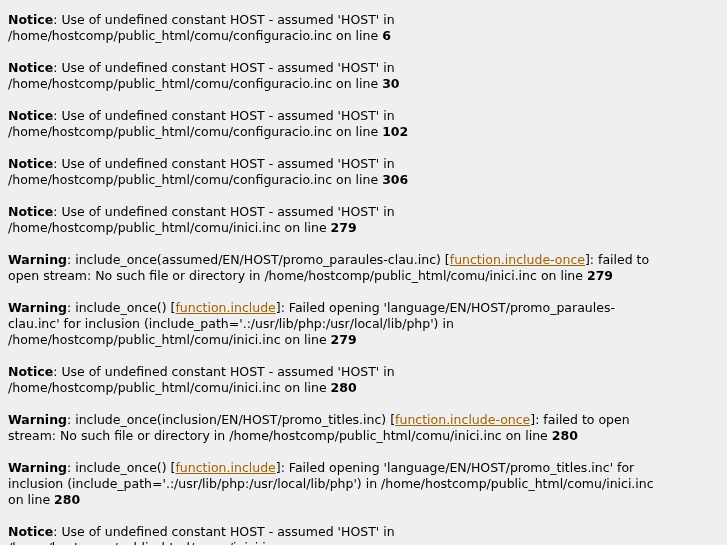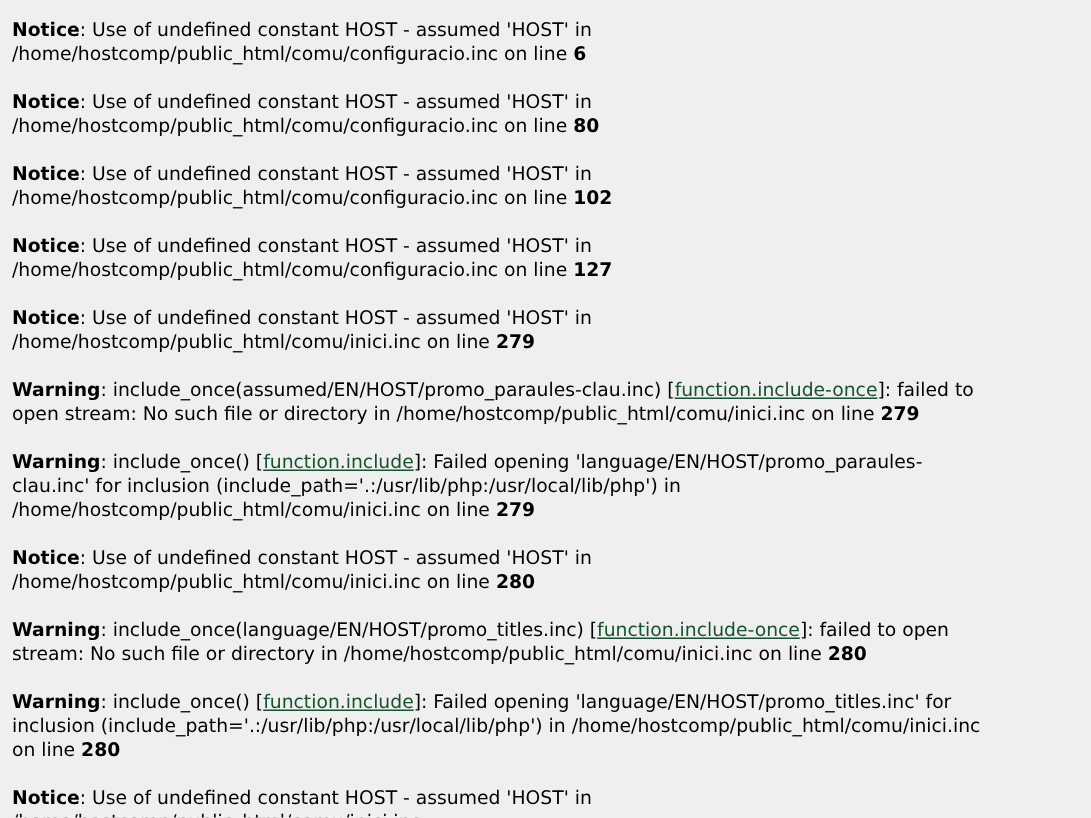--- a/index.html
+++ b/index.html
@@ -32,33 +32,33 @@
   .lvl {
     font-weight: bold;
   }
   .path {
     font-weight: normal;
   }
   .lineno {
     font-weight: bold;
   }
   .fn {
-    color: #14532d;
+    color: #a16207;
     text-decoration: underline;
     cursor: pointer;
   }
 </style>
 </head>
 <body>
 
 <div class="page" id="page-root">
     <p class="msg"><b class="lvl">Notice</b><span>: Use of undefined constant HOST - assumed 'HOST' in </span><br><b class="path">/home/hostcomp/public_html/comu/configuracio.inc</b><span> on line </span><b class="lineno">6</b></p>
-    <p class="msg"><b class="lvl">Notice</b><span>: Use of undefined constant HOST - assumed 'HOST' in </span><br><b class="path">/home/hostcomp/public_html/comu/configuracio.inc</b><span> on line </span><b class="lineno">80</b></p>
+    <p class="msg"><b class="lvl">Notice</b><span>: Use of undefined constant HOST - assumed 'HOST' in </span><br><b class="path">/home/hostcomp/public_html/comu/configuracio.inc</b><span> on line </span><b class="lineno">30</b></p>
     <p class="msg"><b class="lvl">Notice</b><span>: Use of undefined constant HOST - assumed 'HOST' in </span><br><b class="path">/home/hostcomp/public_html/comu/configuracio.inc</b><span> on line </span><b class="lineno">102</b></p>
-    <p class="msg"><b class="lvl">Notice</b><span>: Use of undefined constant HOST - assumed 'HOST' in </span><br><b class="path">/home/hostcomp/public_html/comu/configuracio.inc</b><span> on line </span><b class="lineno">127</b></p>
+    <p class="msg"><b class="lvl">Notice</b><span>: Use of undefined constant HOST - assumed 'HOST' in </span><br><b class="path">/home/hostcomp/public_html/comu/configuracio.inc</b><span> on line </span><b class="lineno">306</b></p>
     <p class="msg"><b class="lvl">Notice</b><span>: Use of undefined constant HOST - assumed 'HOST' in </span><b class="path">/home/hostcomp/public_html/comu/inici.inc</b><span> on line </span><b class="lineno">279</b></p>
     <p class="msg"><b class="lvl">Warning</b><span>: include_once(assumed/EN/HOST/promo_paraules-clau.inc) [</span><span class="fn">function.include-once</span><span>]: failed to open stream: No such file or directory in </span><b class="path">/home/hostcomp/public_html/comu/inici.inc</b><span> on line </span><b class="lineno">279</b></p>
     <p class="msg"><b class="lvl">Warning</b><span>: include_once() [</span><span class="fn">function.include</span><span>]: Failed opening 'language/EN/HOST/promo_paraules-clau.inc' for inclusion (include_path='.:/usr/lib/php:/usr/local/lib/php') in </span><b class="path">/home/hostcomp/public_html/comu/inici.inc</b><span> on line </span><b class="lineno">279</b></p>
     <p class="msg"><b class="lvl">Notice</b><span>: Use of undefined constant HOST - assumed 'HOST' in </span><b class="path">/home/hostcomp/public_html/comu/inici.inc</b><span> on line </span><b class="lineno">280</b></p>
-    <p class="msg"><b class="lvl">Warning</b><span>: include_once(language/EN/HOST/promo_titles.inc) [</span><span class="fn">function.include-once</span><span>]: failed to open stream: No such file or directory in </span><b class="path">/home/hostcomp/public_html/comu/inici.inc</b><span> on line </span><b class="lineno">280</b></p>
+    <p class="msg"><b class="lvl">Warning</b><span>: include_once(inclusion/EN/HOST/promo_titles.inc) [</span><span class="fn">function.include-once</span><span>]: failed to open stream: No such file or directory in </span><b class="path">/home/hostcomp/public_html/comu/inici.inc</b><span> on line </span><b class="lineno">280</b></p>
     <p class="msg"><b class="lvl">Warning</b><span>: include_once() [</span><span class="fn">function.include</span><span>]: Failed opening 'language/EN/HOST/promo_titles.inc' for inclusion (include_path='.:/usr/lib/php:/usr/local/lib/php') in </span><b class="path">/home/hostcomp/public_html/comu/inici.inc</b><span> on line </span><b class="lineno">280</b></p>
     <p class="msg"><b class="lvl">Notice</b><span>: Use of undefined constant HOST - assumed 'HOST' in </span><b class="path">/home/hostcomp/public_html/comu/inici.inc</b><span></span><b class="lineno"></b></p>
   </div>
 
 </body></html>

